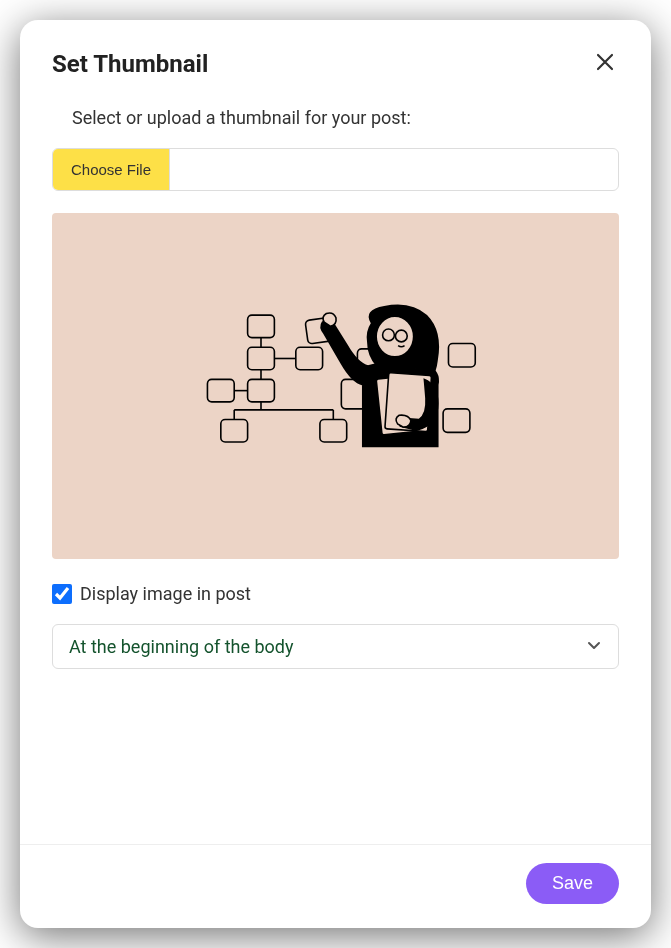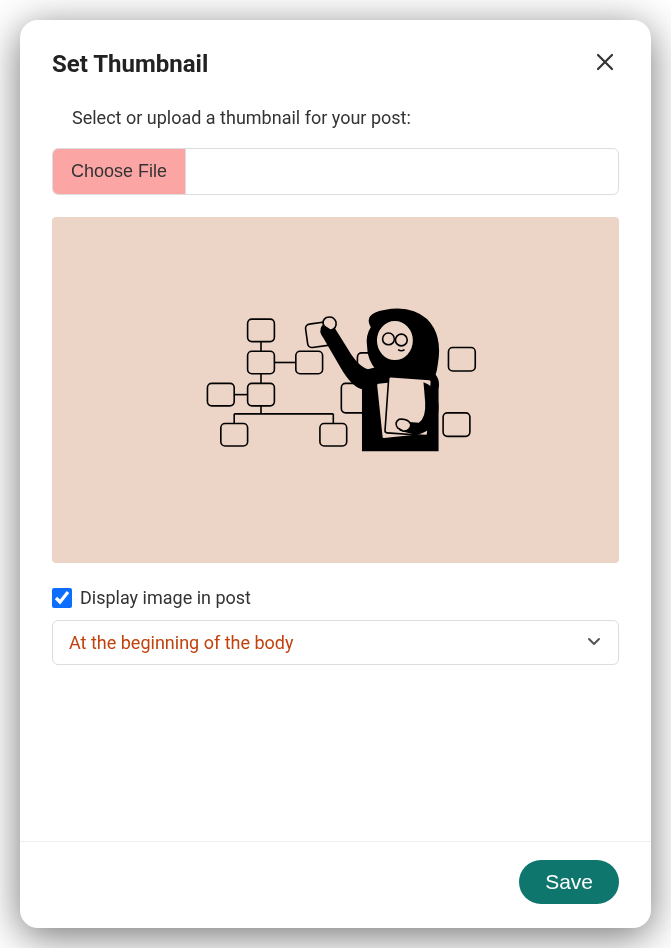--- a/index.html
+++ b/index.html
@@ -56,25 +56,25 @@
     margin-left: 20px;
   }
   .file-row {
     display: flex;
     border: 1px solid #ddd;
     border-radius: 6px;
     overflow: hidden;
     margin-bottom: 22px;
   }
   .choose-btn {
-    background: #fca5a5;
+    background: #fde047;
     border: none;
     border-right: 1px solid #ddd;
     padding: 12px 18px;
-    font-size: 18px;
+    font-size: 15px;
     color: #333;
     cursor: pointer;
   }
   .file-status {
     flex: 1;
     padding: 12px 18px;
     font-size: 17px;
     color: #333;
   }
   .preview {
@@ -107,62 +107,62 @@
     margin-bottom: 22px;
   }
   .caption-input::placeholder {
     color: #bbb;
     font-style: italic;
   }
   .check-row {
     display: flex;
     align-items: center;
     gap: 8px;
-    margin-bottom: 12px;
+    margin-bottom: 20px;
   }
   .checkbox {
     width: 20px;
     height: 20px;
     accent-color: #0d6efd;
     cursor: pointer;
   }
   .check-label {
     font-size: 18px;
     color: #333;
   }
   .select-row {
     position: relative;
     border: 1px solid #ddd;
     border-radius: 6px;
     padding: 11px 16px;
     font-size: 18px;
-    color: #c2410c;
+    color: #14532d;
     cursor: pointer;
     display: flex;
     justify-content: space-between;
     align-items: center;
     margin-bottom: 12px;
   }
   .chevron {
     width: 16px;
     height: 16px;
   }
   .modal-footer {
     border-top: 1px solid #eee;
     padding: 18px 32px 24px 32px;
     display: flex;
     justify-content: flex-end;
   }
   .save-btn {
-    background: #0f766e;
+    background: #8b5cf6;
     color: #fff;
     border: none;
     border-radius: 999px;
     padding: 10px 26px;
-    font-size: 21px;
+    font-size: 18px;
     cursor: pointer;
   }
 </style>
 </head>
 <body>
 
 <div class="modal">
 
   <div class="modal-header">
     <h2 class="modal-title">Set Thumbnail</h2>

